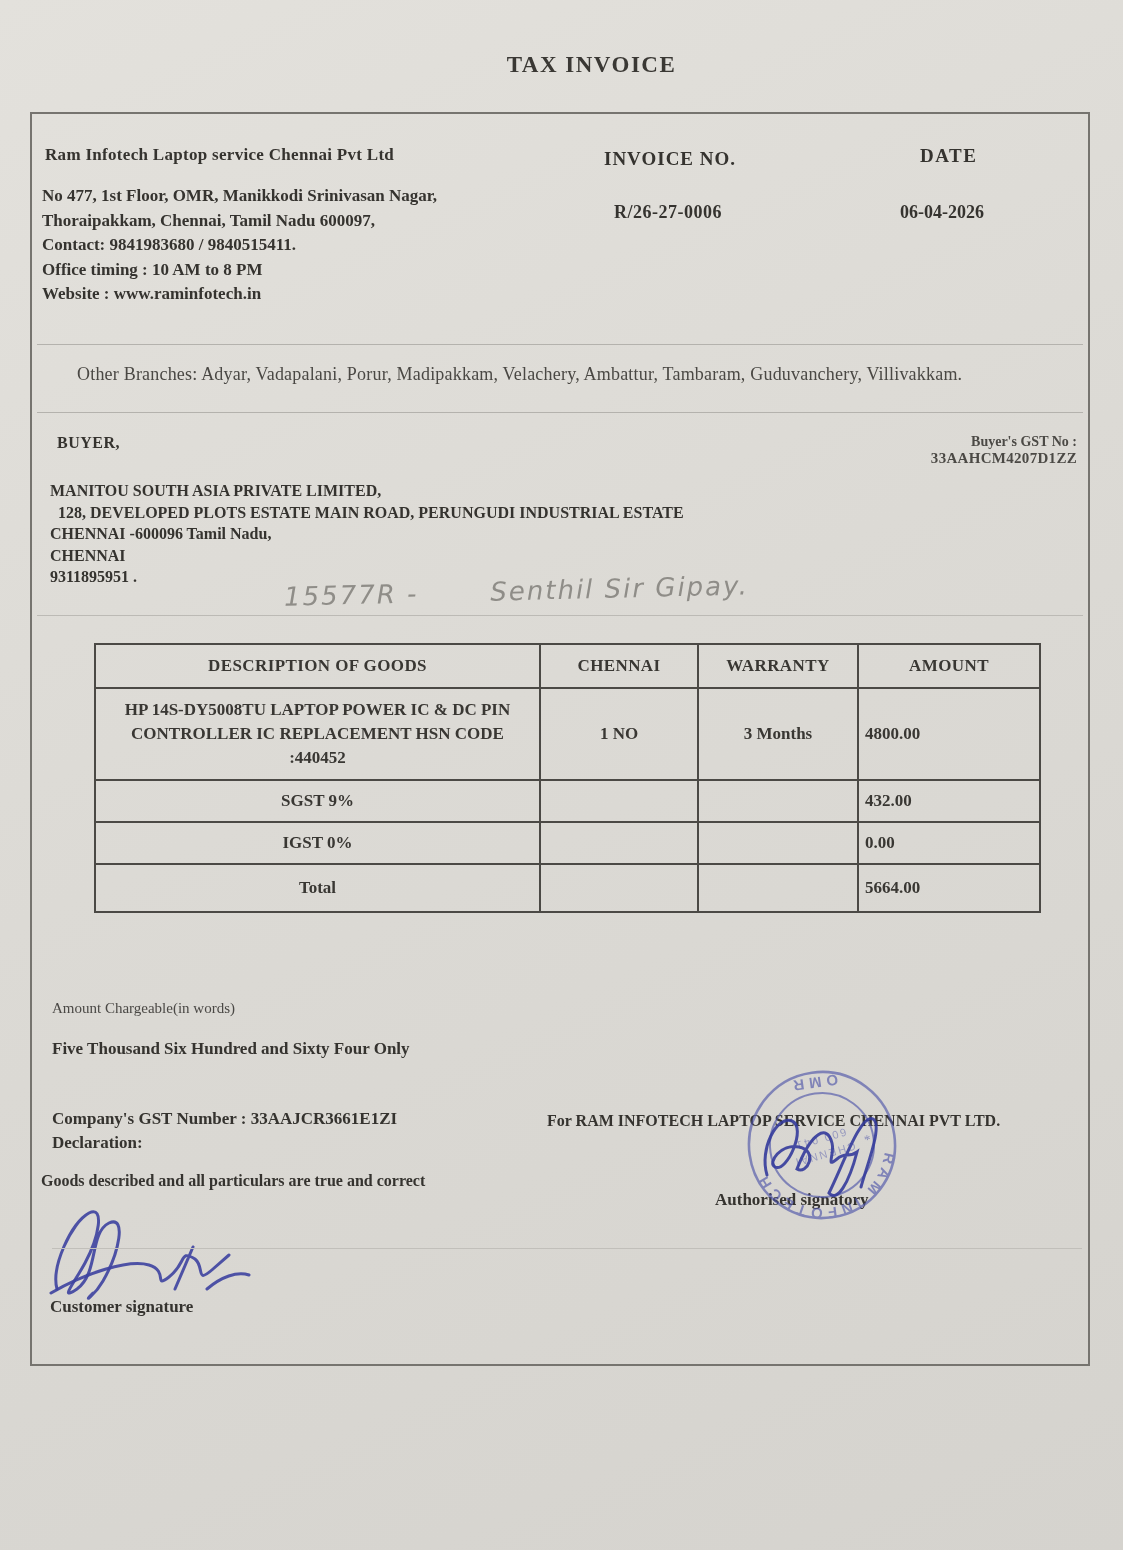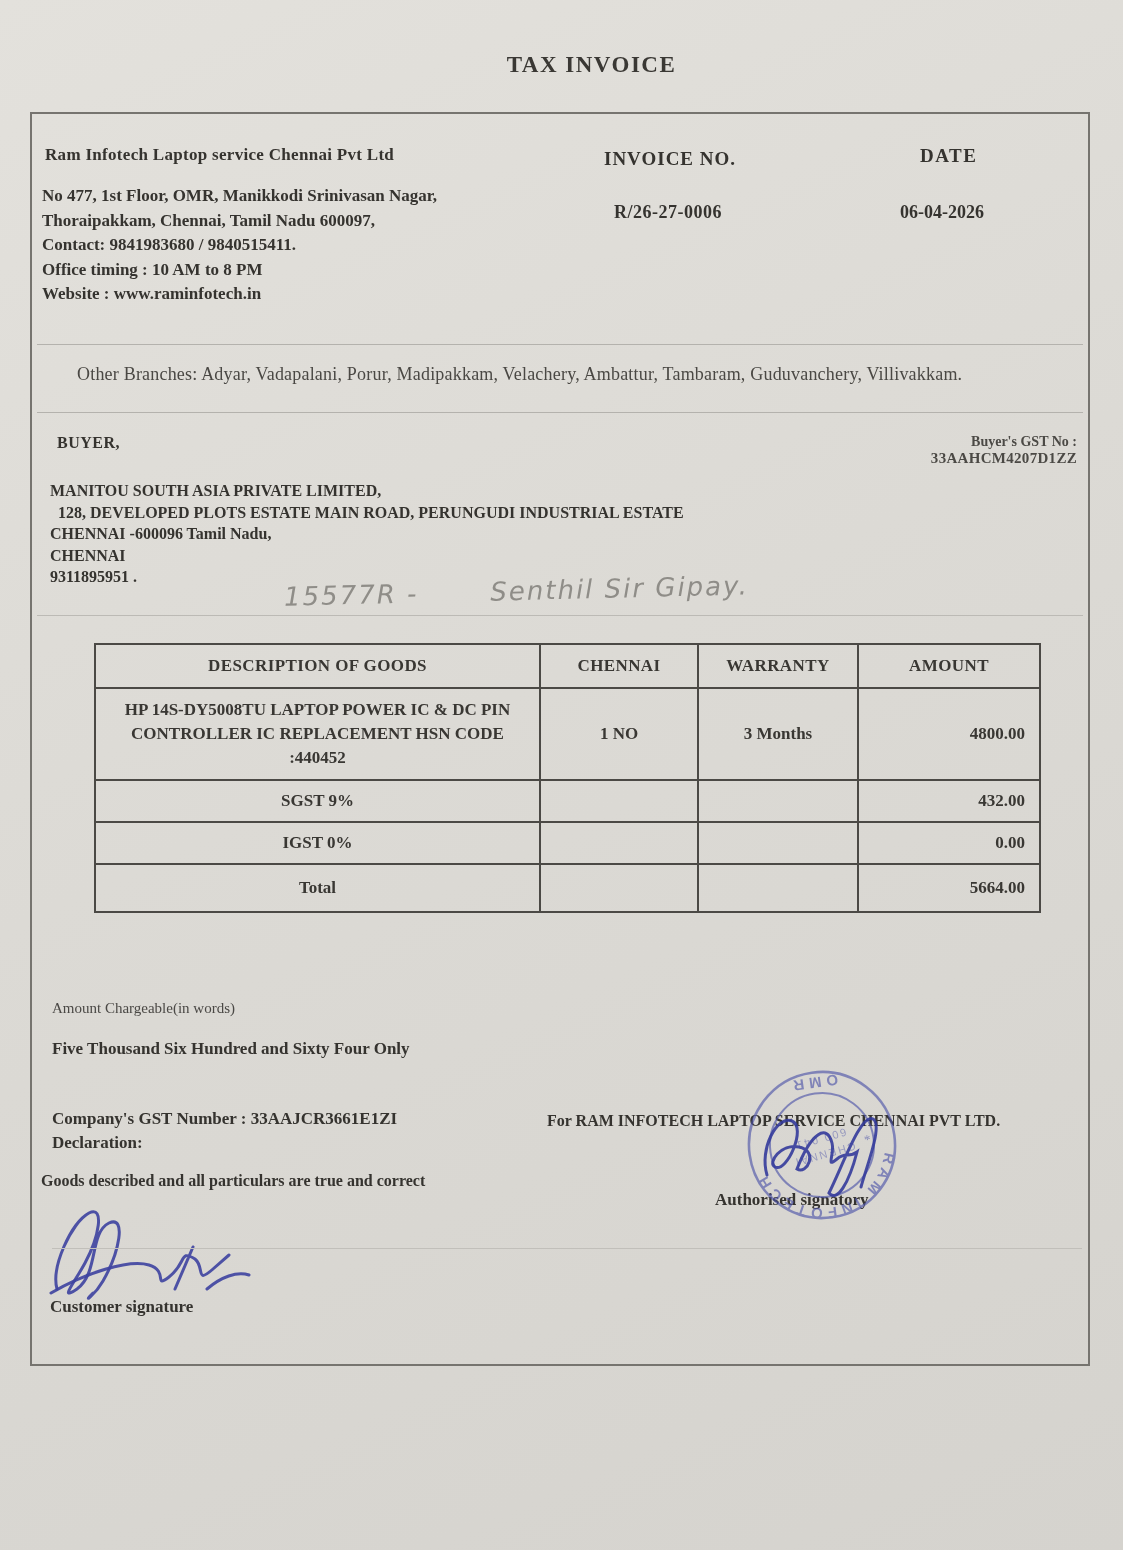--- a/index.html
+++ b/index.html
@@ -35,21 +35,21 @@
     font-size:26px;color:#8f8d88;letter-spacing:2px;transform:rotate(-1.4deg);white-space:pre;
   }
   #goods-table{
     left:62px;top:529px;width:945px;border-collapse:collapse;table-layout:fixed;
     font-size:17px;font-weight:bold;color:#393733;
   }
   #goods-table td,#goods-table th{
     border:2px solid #4b4945;text-align:center;vertical-align:middle;padding:2px 6px;
   }
   #goods-table th{font-size:17px;letter-spacing:.4px;}
-  #goods-table .amt{text-align:right;padding-right:14px;}
+  #goods-table .amt{text-align:left;padding-right:14px;}
   #goods-table .desc{line-height:24px;padding:4px 14px;}
   .row-h{height:44px;}
   .row-item{height:92px;}
   .row-tax{height:42px;}
   .row-total{height:48px;}
   .footnote{font-size:15px;color:#4a4845;}
   #amount-words-label{left:20px;top:886px;}
   #amount-words{left:20px;top:925px;font-size:17px;font-weight:bold;}
   #company-gst{left:20px;top:995px;font-size:17px;font-weight:bold;}
   #declaration-label{left:20px;top:1019px;font-size:17px;font-weight:bold;}

